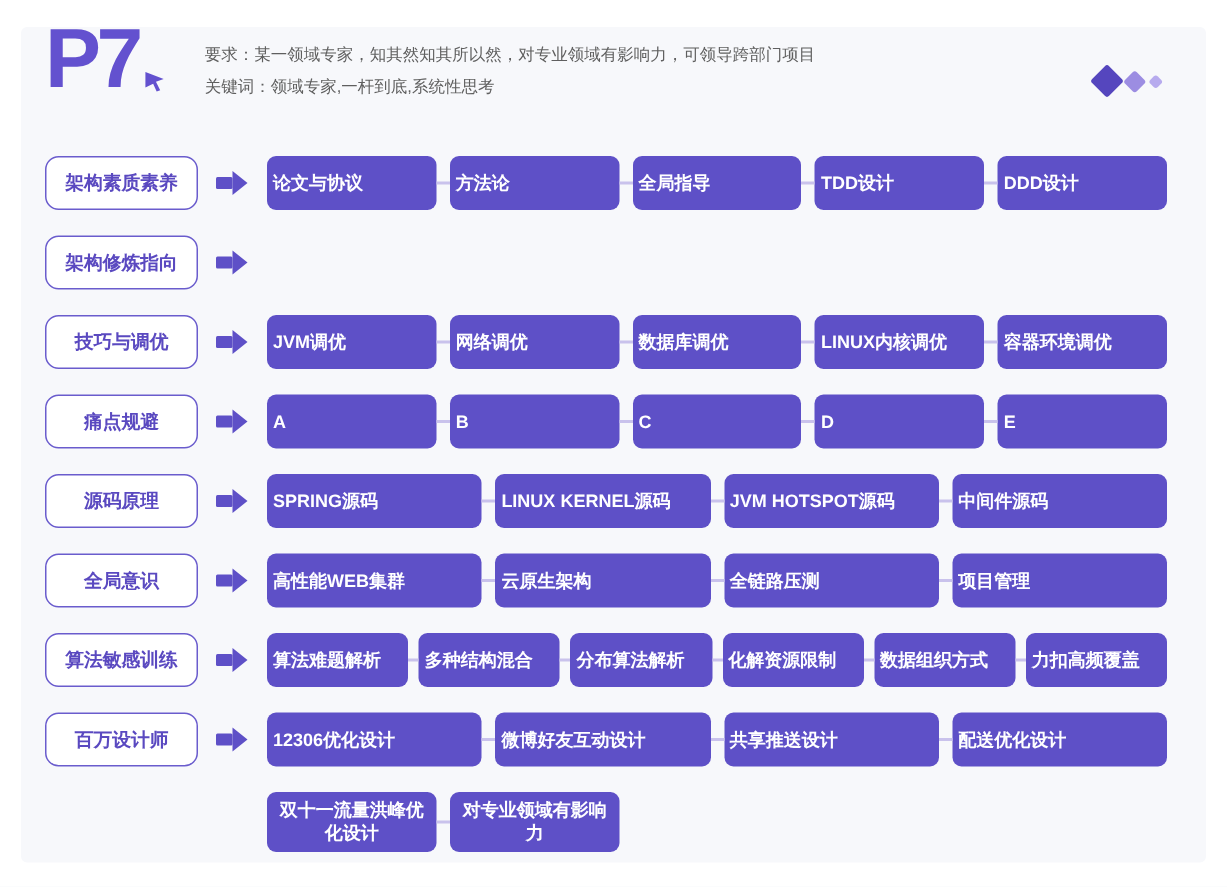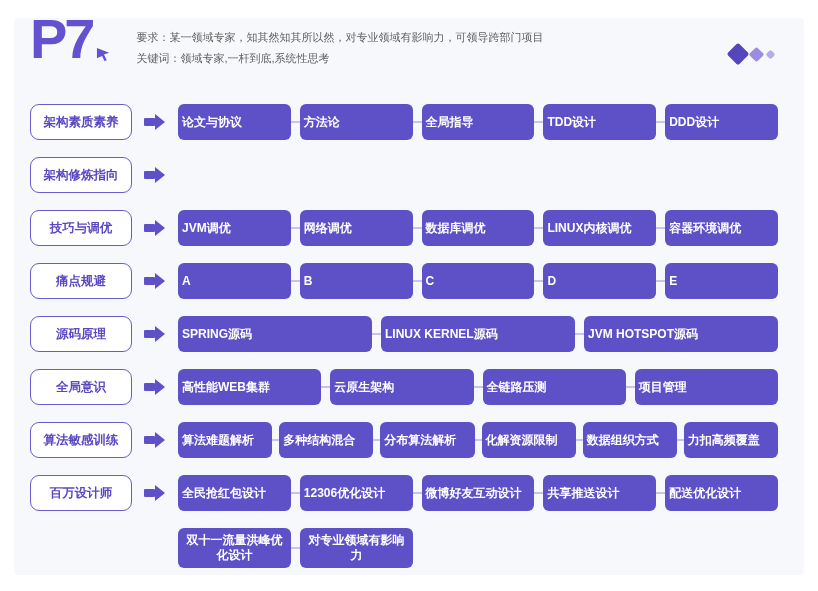--- a/index.html
+++ b/index.html
@@ -197,20 +197,23 @@
     <div class="items">
       <div class="item">
           <span class="lbl">SPRING源码</span>
         </div>
       <div class="item">
           <span class="lbl">LINUX KERNEL源码</span>
         </div>
       <div class="item">
           <span class="lbl">JVM HOTSPOT源码</span>
         </div>
+      <div class="item">
+          <span class="lbl">中间件源码</span>
+        </div>
     </div>
   </div>
 
   <div class="row">
     <div class="category">
         <span class="cat-lbl">全局意识</span>
       </div>
     <div class="arrow-wrap">
         <span class="arrow"></span>
       </div>
@@ -260,23 +263,20 @@
   </div>
 
   <div class="row">
     <div class="category">
         <span class="cat-lbl">百万设计师</span>
       </div>
     <div class="arrow-wrap">
         <span class="arrow"></span>
       </div>
     <div class="items">
-      <div class="item">
-          <span class="lbl">全民抢红包设计</span>
-        </div>
       <div class="item">
           <span class="lbl">12306优化设计</span>
         </div>
       <div class="item">
           <span class="lbl">微博好友互动设计</span>
         </div>
       <div class="item">
           <span class="lbl">共享推送设计</span>
         </div>
       <div class="item">

